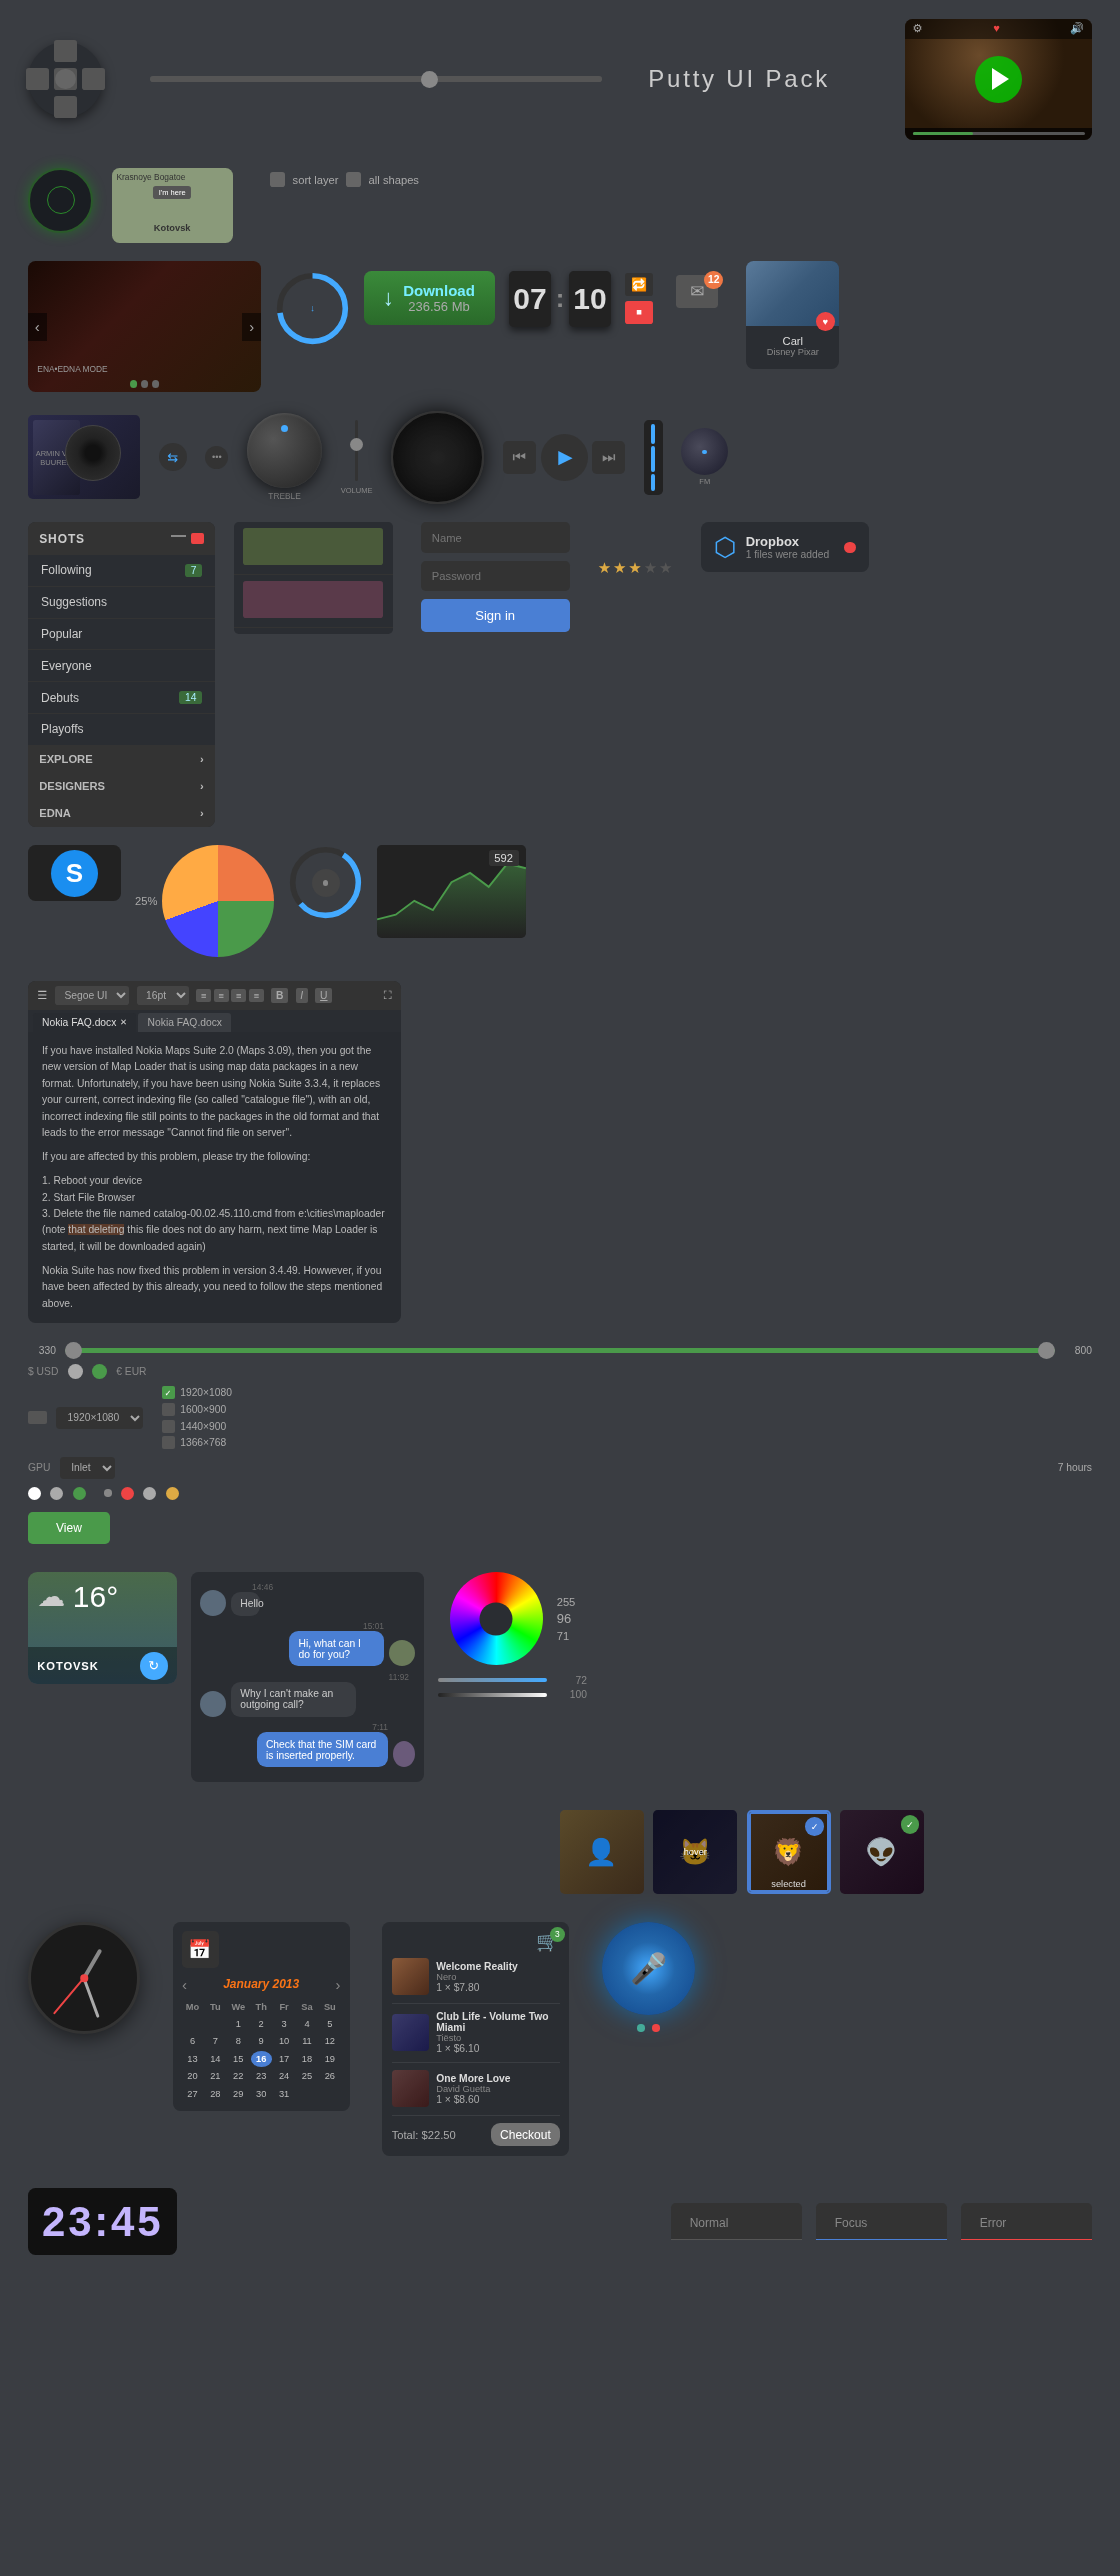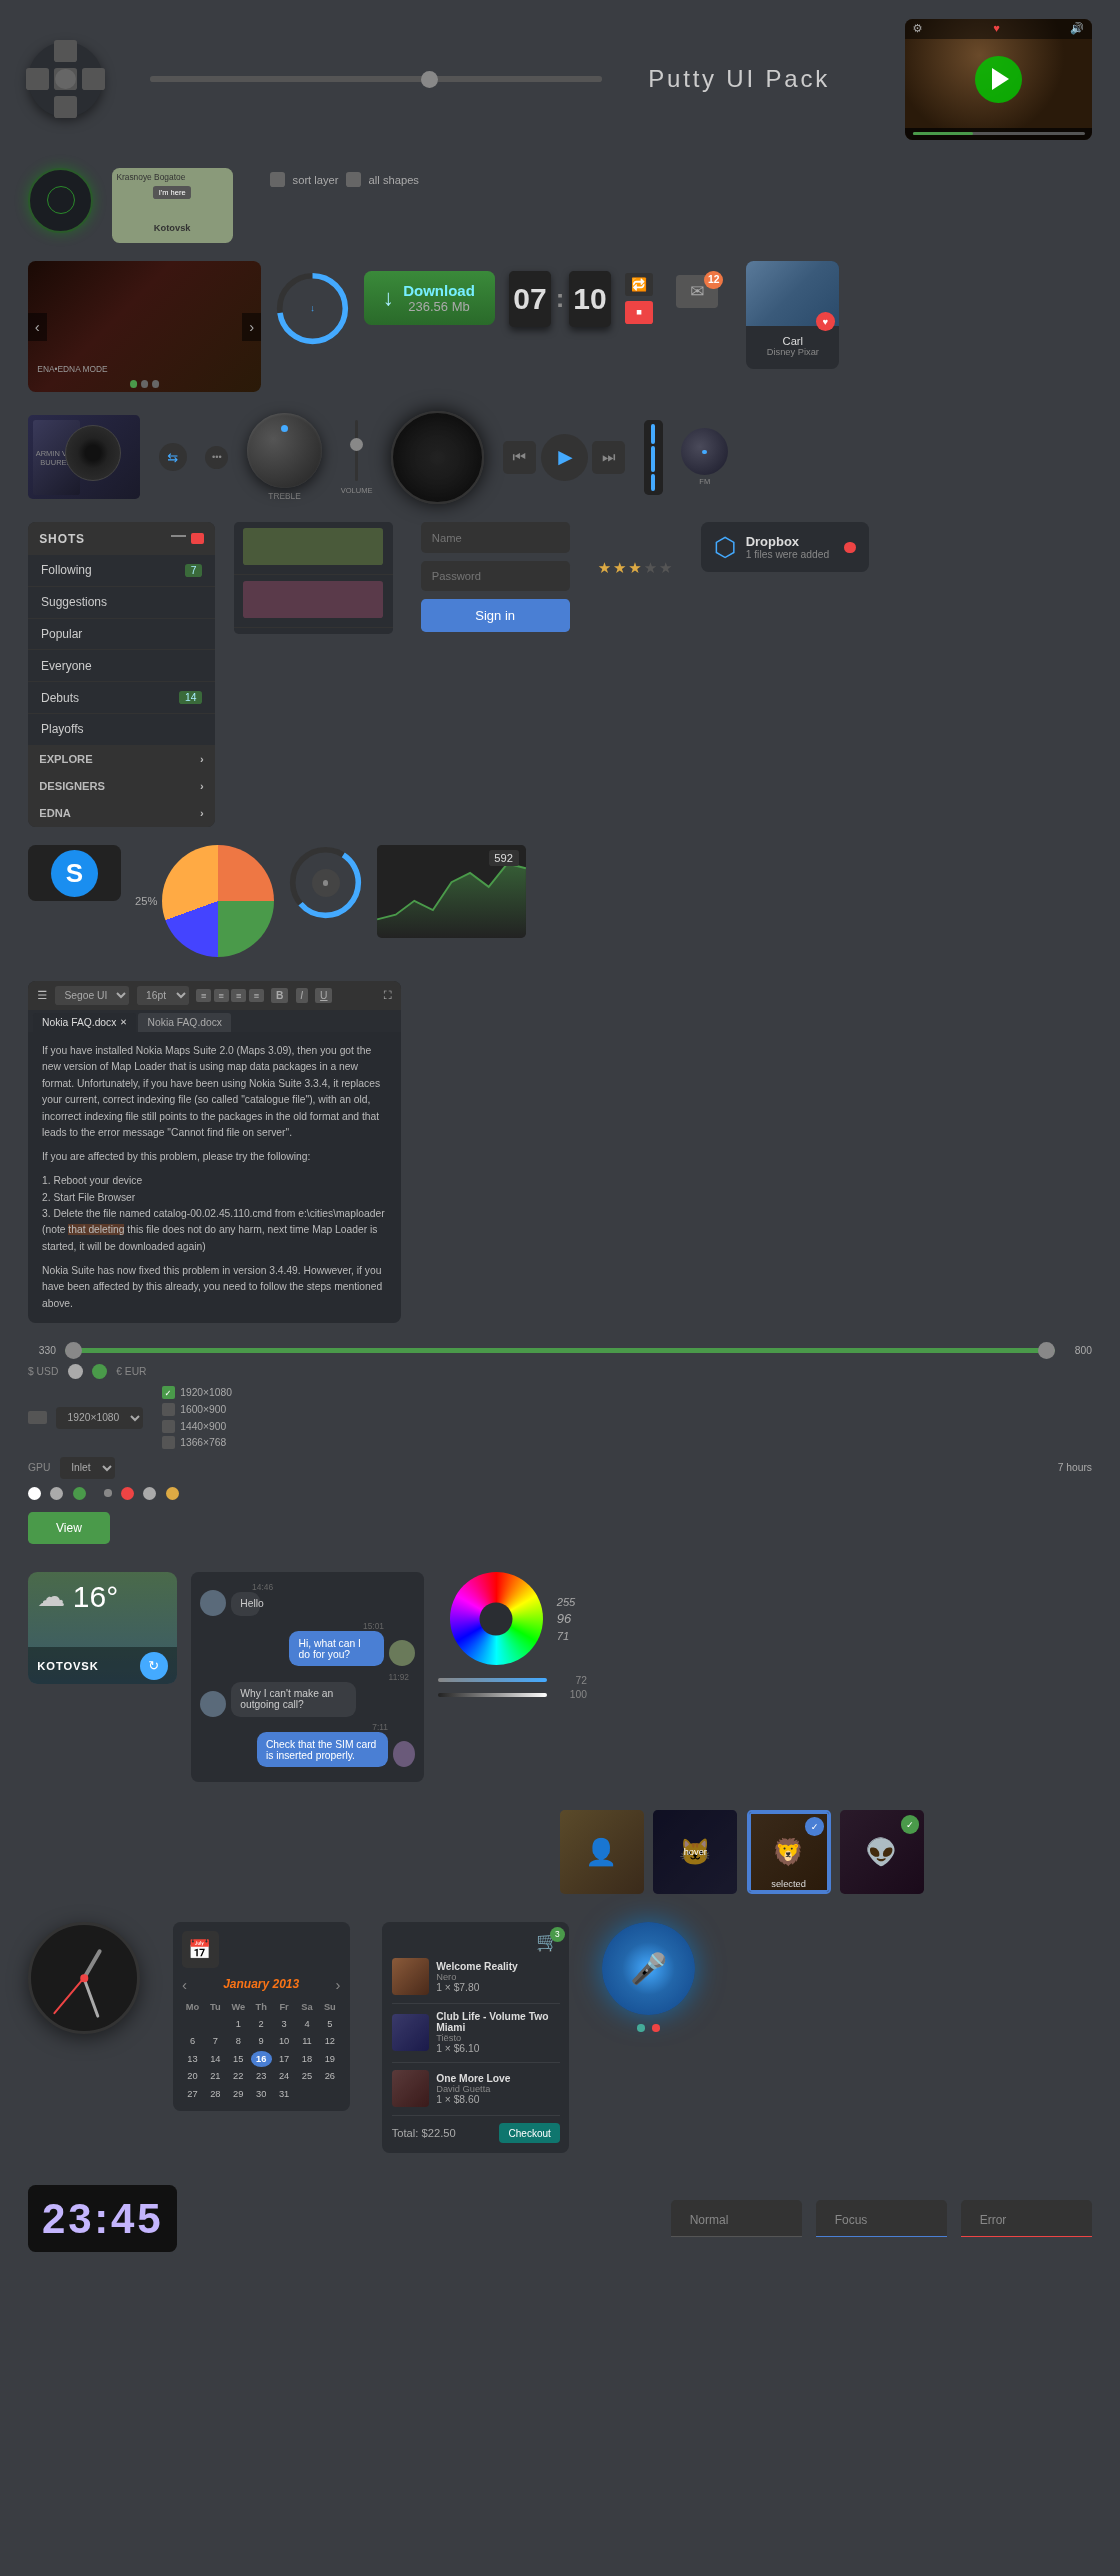--- a/index.html
+++ b/index.html
@@ -628,26 +628,26 @@
     .cart-artist { font-size: 9.3px; color: #888; }
     .cart-price { font-size: 10.3px; color: #aaa; }
     .cart-total {
       display: flex;
       justify-content: space-between;
       align-items: center;
       margin-top: 4.7px;
     }
     .cart-total-label { font-size: 11.2px; color: #aaa; }
     .checkout-btn {
-      background: #0f766e;
+      background: #737373;
       color: white;
       border: none;
-      border-radius: 4px;
+      border-radius: 9px;
       padding: 4.7px 9.3px;
-      font-size: 10px;
+      font-size: 12px;
       cursor: pointer;
     }
 
     
     .analog-clock {
       width: 112px; height: 112px;
       border-radius: 50%;
       background: #1a1a1a;
       border: 3.7px solid #333;
       position: relative;
@@ -1359,21 +1359,21 @@
         <div class="chat-bubble sent">Check that the SIM card is inserted properly.</div>
       </div>
     </div>
   </div>
 
   <div style="display:flex; flex-direction:column; align-items:center; gap:9.3px;">
     <div style="position:relative; display:flex; gap:14px; align-items:center;">
       <div class="color-wheel">
         <div class="color-wheel-inner"></div>
       </div>
-      <div style="display:flex; flex-direction:column; gap:3.7px;font-style:italic;">
+      <div style="display:flex; flex-direction:column; gap:3.7px;">
         <span style="font-size:11.2px; color:#aaa;">255</span>
         <span style="font-size:13px; color:#aaa;">96</span>
         <span style="font-size:11.2px; color:#aaa;">71</span>
       </div>
     </div>
     <div style="width:149px;">
       <div class="color-slider-row">
         <div class="color-bar" style="background: linear-gradient(to right, #888, #4af);"></div>
         <span class="color-val">72</span>
       </div>

